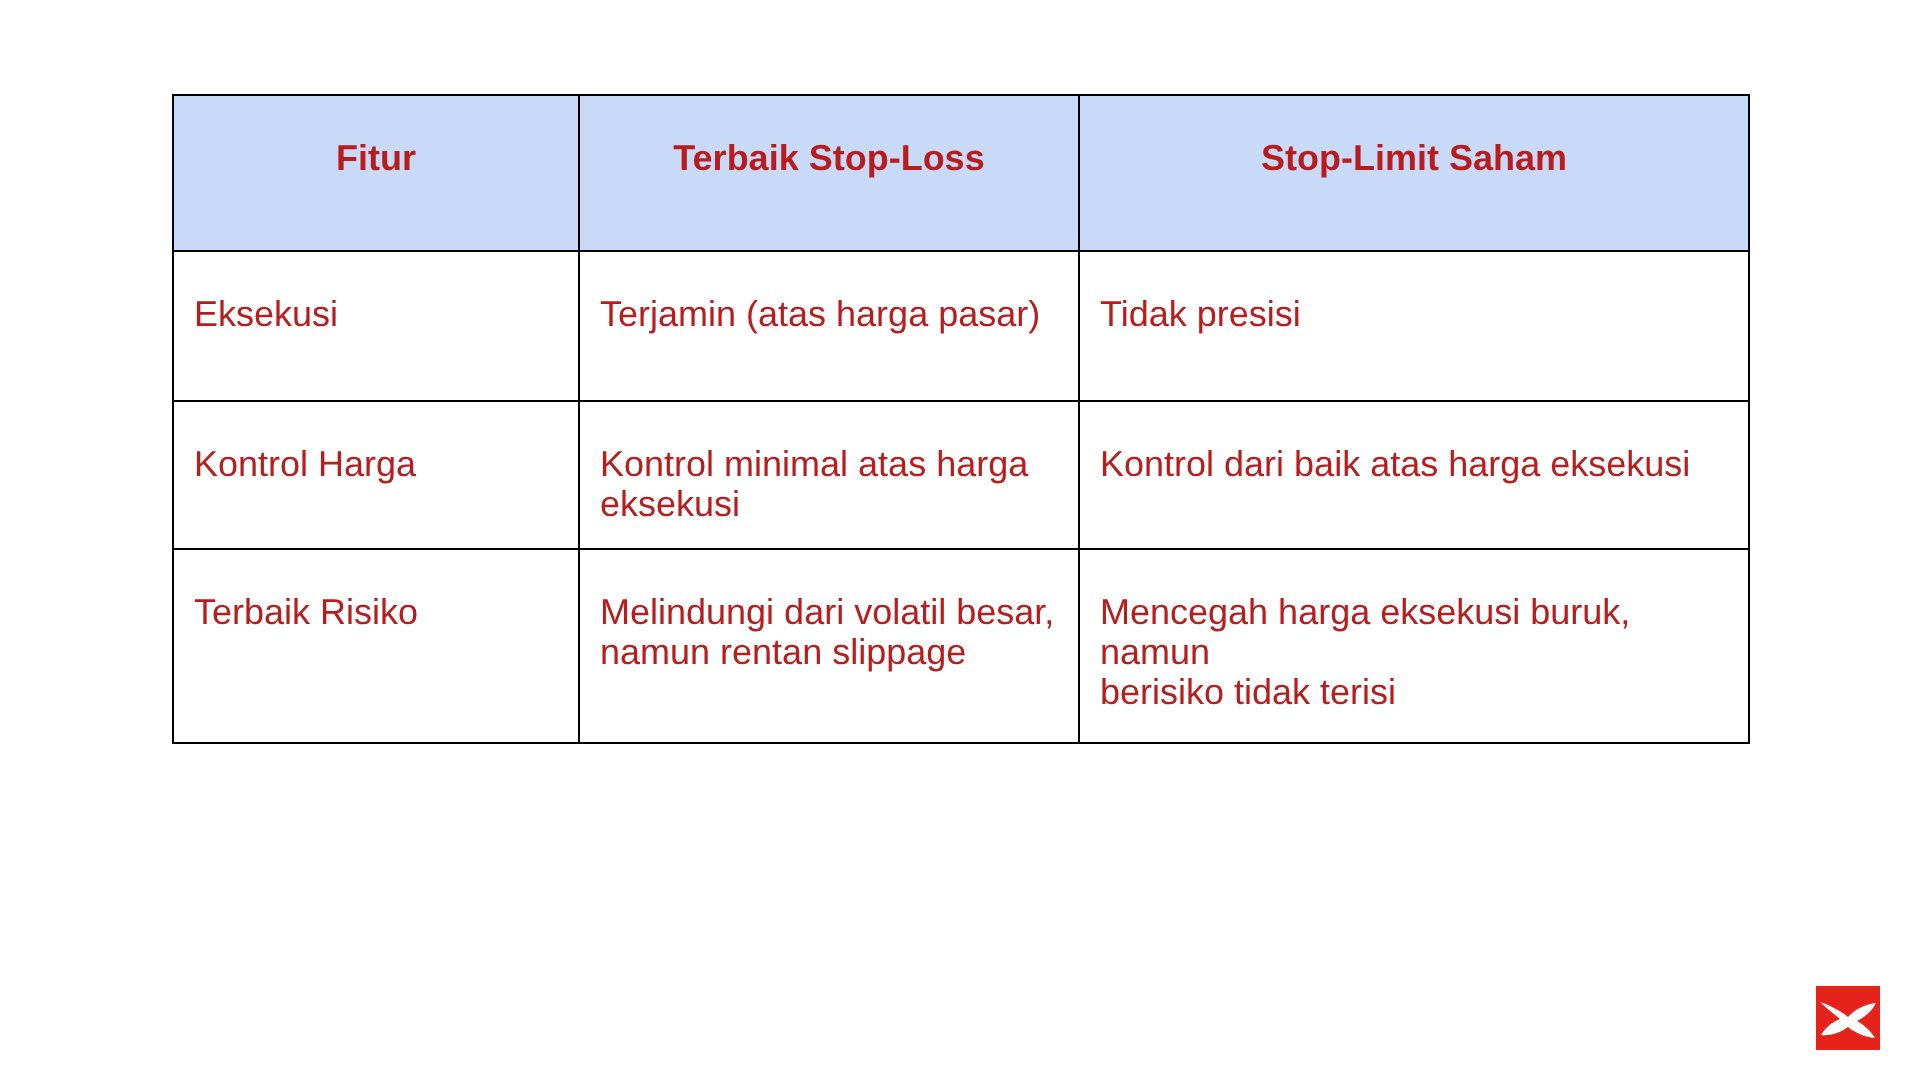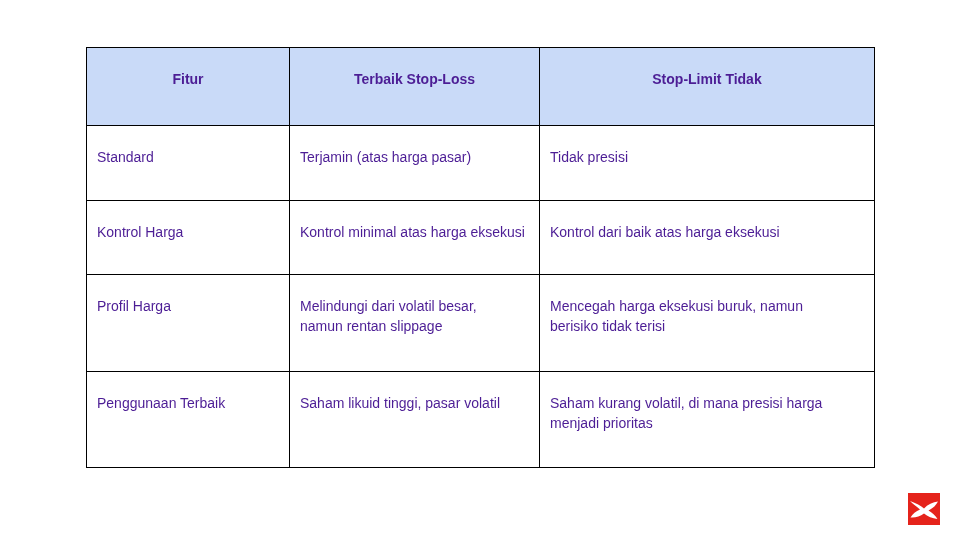--- a/index.html
+++ b/index.html
@@ -26,23 +26,23 @@
     width: 788px;
     border-collapse: collapse;
     table-layout: fixed;
   }
   col.c1 { width: 203px; }
   col.c2 { width: 250px; }
   col.c3 { width: 335px; }
   th, td {
     border: 1px solid #000000;
     vertical-align: top;
-    font-size: 14px;
+    font-size: 18px;
     line-height: 20px;
-    color: #4c1d95;
+    color: #b91c1c;
     padding: 21px 4px 10px 10px;
     white-space: pre-line;
     overflow: hidden;
     box-sizing: border-box;
   }
   th {
     background: #c9daf8;
     font-weight: bold;
     text-align: center;
     padding: 21px 4px 10px 4px;
@@ -70,46 +70,40 @@
   <table class="cmp">
     <colgroup>
       <col class="c1">
       <col class="c2">
       <col class="c3">
     </colgroup>
     <thead>
       <tr class="row-header">
         <th>Fitur</th>
         <th>Terbaik Stop-Loss</th>
-        <th>Stop-Limit Tidak</th>
+        <th>Stop-Limit Saham</th>
       </tr>
     </thead>
     <tbody>
       <tr class="row-1">
-        <td>Standard</td>
+        <td>Eksekusi</td>
         <td>Terjamin (atas harga pasar)</td>
         <td>Tidak presisi</td>
       </tr>
       <tr class="row-2">
         <td>Kontrol Harga</td>
         <td>Kontrol minimal atas harga eksekusi</td>
         <td>Kontrol dari baik atas harga eksekusi</td>
       </tr>
       <tr class="row-3">
-        <td>Profil Harga</td>
+        <td>Terbaik Risiko</td>
         <td>Melindungi dari volatil besar,
 namun rentan slippage</td>
         <td>Mencegah harga eksekusi buruk, namun
 berisiko tidak terisi</td>
-      </tr>
-      <tr class="row-4">
-        <td>Penggunaan Terbaik</td>
-        <td>Saham likuid tinggi, pasar volatil</td>
-        <td>Saham kurang volatil, di mana presisi harga
-menjadi prioritas</td>
       </tr>
     </tbody>
   </table>
 
   <div class="logo">
     <svg viewBox="0 0 32 32" xmlns="http://www.w3.org/2000/svg" aria-hidden="true">
       <rect x="0" y="0" width="32" height="32" fill="#e5231b"></rect>
       <path fill="#ffffff" d="M2 8 C8 10 13 13 16 15.5 C19.5 11.5 25 9 30 8.5 C28 12.5 24.5 15.5 20.5 17.5 C24 19.5 27.5 22.5 29.5 26 C24.5 25.5 19.5 23.5 16 20.5 C12 23.5 7 25 2.5 24.5 C4.5 21 8 18 12 16.5 C8.5 13.5 5 11 2 8 Z"></path>
     </svg>
   </div>

